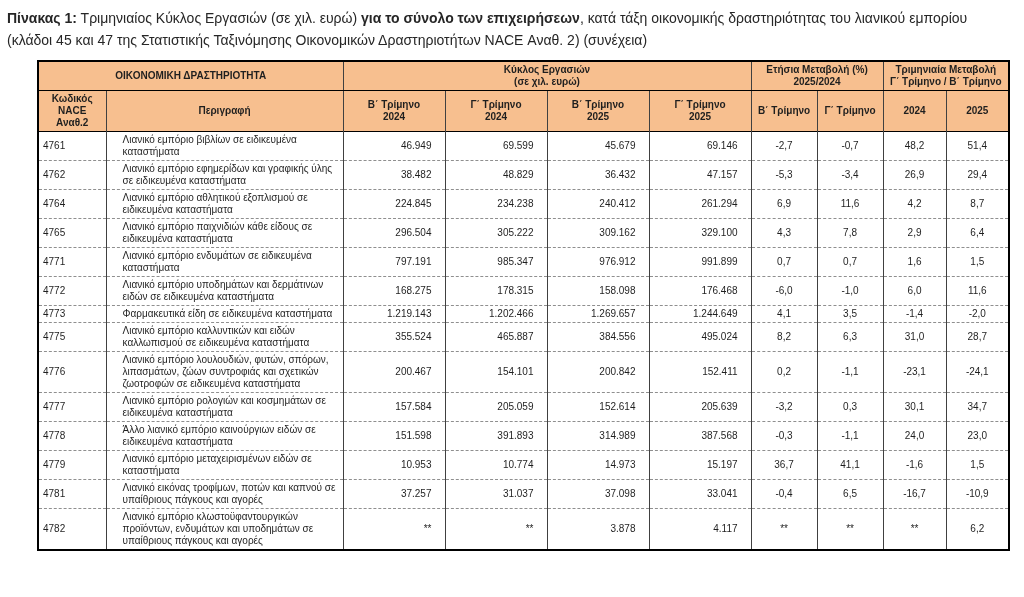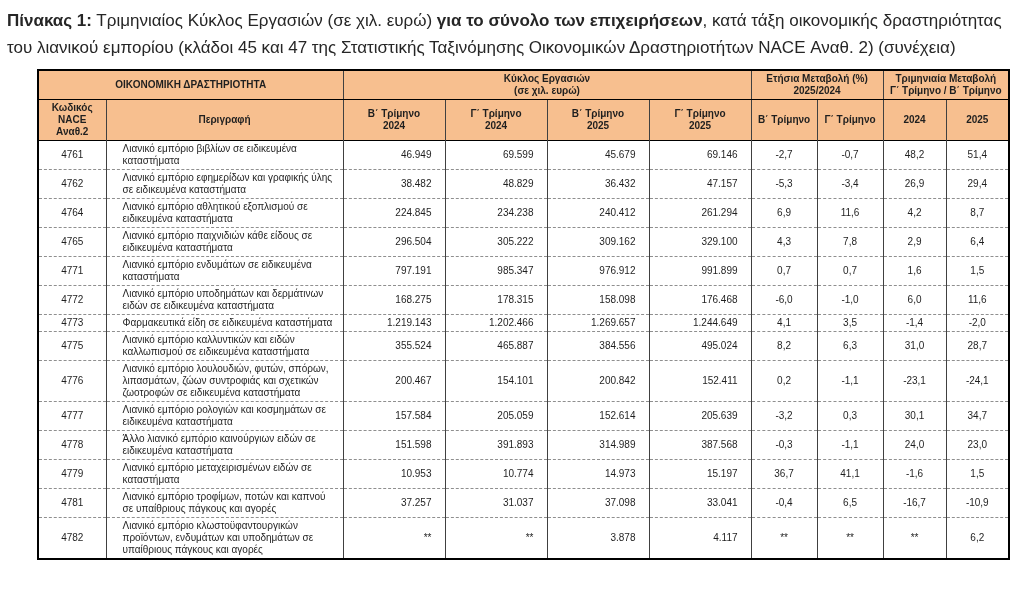--- a/index.html
+++ b/index.html
@@ -12,21 +12,21 @@
     font-family: "Liberation Sans", sans-serif;
     color: #1f1f1f;
   }
   .page {
     width: 1024px;
     height: 597px;
     position: relative;
   }
   .title {
     margin: 7px 10px 8px 7px;
-    font-size: 17px;
+    font-size: 14px;
     line-height: 1.6;
     color: #262626;
   }
   .title b { font-weight: bold; }
   table.main {
     border-collapse: collapse;
     table-layout: fixed;
     width: 971px;
     margin-left: 37px;
     border: 2px solid #000;
@@ -43,21 +43,21 @@
   thead th {
     background: #F7BF8F;
     font-weight: bold;
     text-align: center;
     font-size: 10px;
   }
   thead tr.group-row th { height: 20px; border-bottom: 1px solid #000; }
   thead tr.sub-row th { height: 26px; }
   tbody td { border-top: 1px dashed #8f8f8f; }
   tbody tr:first-child td { border-top: 1px solid #000; }
-  td.code { text-align: center; }
+  td.code { }
   td.desc { text-align: left; padding-left: 16px; padding-right: 5px; }
   td.num { text-align: right; padding-right: 13px; }
   td.pct { text-align: center; }
 </style>
 </head>
 <body>
 
 <div class="page">
 
   <p class="title"><b>Πίνακας 1:</b><span> Τριμηνιαίος Κύκλος Εργασιών (σε χιλ. ευρώ) </span><b>για το σύνολο των επιχειρήσεων</b><span>, κατά τάξη οικονομικής δραστηριότητας του λιανικού εμπορίου (κλάδοι 45 και 47 της Στατιστικής Ταξινόμησης Οικονομικών Δραστηριοτήτων NACE Αναθ. 2) (συνέχεια)</span></p>
@@ -287,21 +287,21 @@
       <td class="num">14.973</td>
       <td class="num">15.197</td>
       <td class="pct">36,7</td>
       <td class="pct">41,1</td>
       <td class="pct">-1,6</td>
       <td class="pct">1,5</td>
     </tr>
 
     <tr>
       <td class="code">4781</td>
-      <td class="desc">Λιανικό εμπόριο τροφίμων, ποτών και καπνού σε υπαίθριους πάγκους και αγορές</td>
+      <td class="desc">Λιανικό εικόνας τροφίμων, ποτών και καπνού σε υπαίθριους πάγκους και αγορές</td>
       <td class="num">37.257</td>
       <td class="num">31.037</td>
       <td class="num">37.098</td>
       <td class="num">33.041</td>
       <td class="pct">-0,4</td>
       <td class="pct">6,5</td>
       <td class="pct">-16,7</td>
       <td class="pct">-10,9</td>
     </tr>
 

